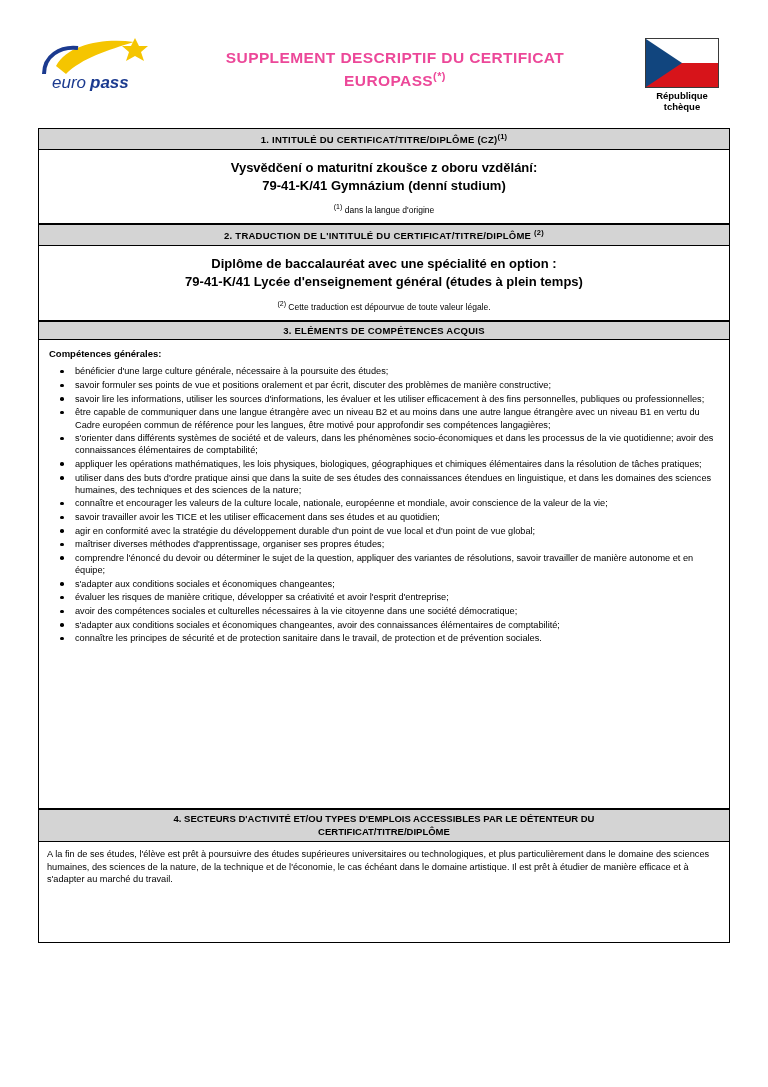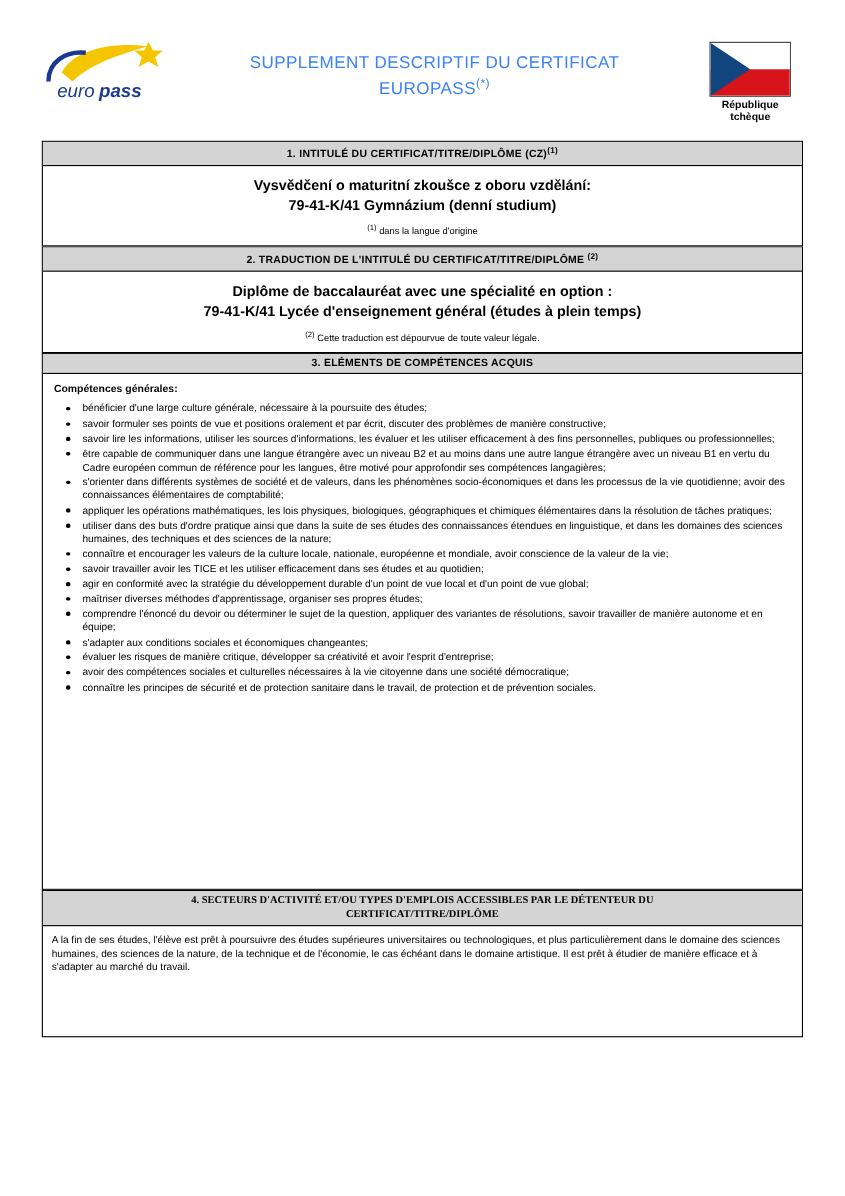--- a/index.html
+++ b/index.html
@@ -36,25 +36,25 @@
     flex: 0 0 118px;
     position: relative;
     padding-top: 6px;
   }
   .logo svg { display: block; }
 
   .doc-title {
     flex: 1 1 auto;
     text-align: center;
     font-size: 15.5px;
-    font-weight: normal;
+    font-weight: bold;
     letter-spacing: 0.4px;
     line-height: 1.35;
     padding-top: 18px;
-    color: #3b82f6;
+    color: #ec4899;
   }
   .doc-title sup { font-size: 11px; }
 
   .flagbox {
     width: 96px;
     flex: 0 0 96px;
     text-align: center;
     padding-top: 8px;
   }
   .flag {
@@ -168,21 +168,20 @@
 
   
   .sec4-head {
     background: #d4d4d4;
     border-bottom: 1px solid #000;
     text-align: center;
     font-size: 9.5px;
     font-weight: bold;
     padding: 3px 20px;
     line-height: 1.3;
-    font-family: Liberation Serif, serif;
   }
   .sec4-body {
     padding: 6px 8px 8px 8px;
     min-height: 86px;
   }
   .sec4-body p {
     margin: 0;
     font-size: 9.2px;
     line-height: 1.35;
   }
@@ -267,20 +266,21 @@
         <li>appliquer les opérations mathématiques, les lois physiques, biologiques, géographiques et chimiques élémentaires dans la résolution de tâches pratiques;</li>
         <li>utiliser dans des buts d'ordre pratique ainsi que dans la suite de ses études des connaissances étendues en linguistique, et dans les domaines des sciences humaines, des techniques et des sciences de la nature;</li>
         <li>connaître et encourager les valeurs de la culture locale, nationale, européenne et mondiale, avoir conscience de la valeur de la vie;</li>
         <li>savoir travailler avoir les TICE et les utiliser efficacement dans ses études et au quotidien;</li>
         <li>agir en conformité avec la stratégie du développement durable d'un point de vue local et d'un point de vue global;</li>
         <li>maîtriser diverses méthodes d'apprentissage, organiser ses propres études;</li>
         <li>comprendre l'énoncé du devoir ou déterminer le sujet de la question, appliquer des variantes de résolutions, savoir travailler de manière autonome et en équipe;</li>
         <li>s'adapter aux conditions sociales et économiques changeantes;</li>
         <li>évaluer les risques de manière critique, développer sa créativité et avoir l'esprit d'entreprise;</li>
         <li>avoir des compétences sociales et culturelles nécessaires à la vie citoyenne dans une société démocratique;</li>
+        <li>s'adapter aux conditions sociales et économiques changeantes, avoir des connaissances élémentaires de comptabilité;</li>
         <li>connaître les principes de sécurité et de protection sanitaire dans le travail, de protection et de prévention sociales.</li>
       </ul>
     </div>
   </div>
 
   <div class="box">
     <div class="sec4-head">
       <div>4. SECTEURS D'ACTIVITÉ ET/OU TYPES D'EMPLOIS ACCESSIBLES PAR LE DÉTENTEUR DU</div>
       <div>CERTIFICAT/TITRE/DIPLÔME</div>
     </div>

